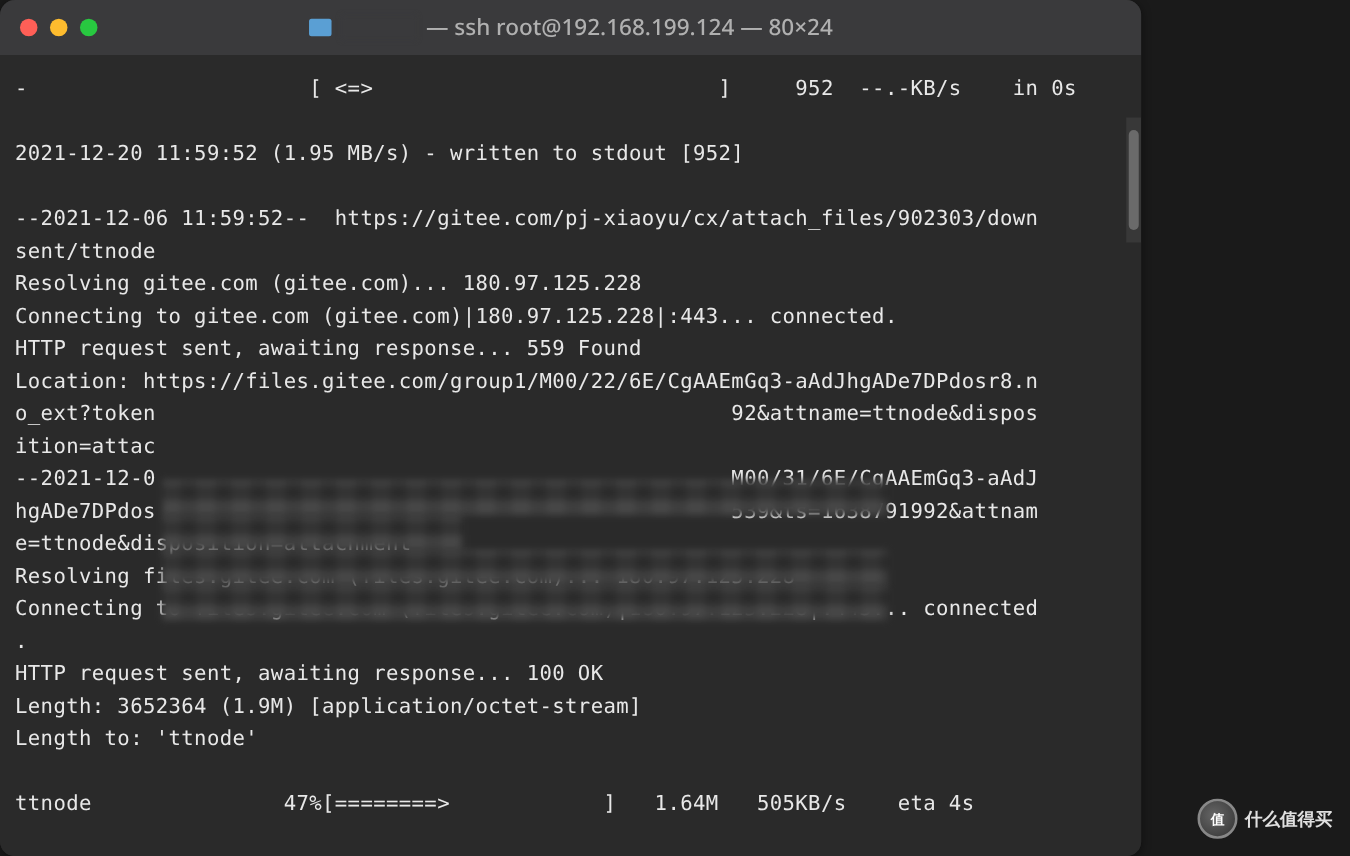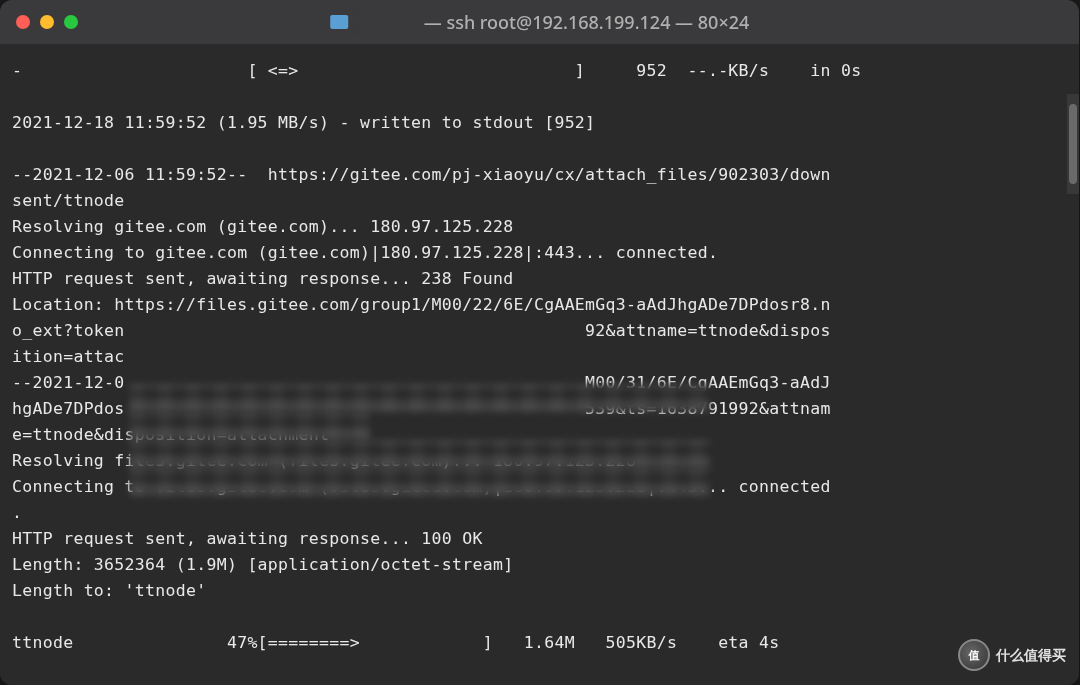--- a/index.html
+++ b/index.html
@@ -5,21 +5,21 @@
     * { margin: 0; padding: 0; box-sizing: border-box; }
     body {
       background: #1a1a1a;
       font-family: "SF Mono", Menlo, Monaco, Consolas, monospace;
       width: 1080px;
       height: 685px;
       overflow: hidden;
       position: relative;
     }
     .window {
-      width: 1079px;
+      width: 913px;
       height: 685px;
       background: #2a2a2a;
       border-radius: 12px;
       overflow: hidden;
       display: flex;
       flex-direction: column;
       box-shadow: 0 2px 8px rgba(0,0,0,0.4);
     }
     .titlebar {
       height: 44px;
@@ -155,27 +155,27 @@
       <span>— ssh root@192.168.199.124 — 80×24</span>
     </div>
   </div>
 
   <div class="terminal">
     <div class="scrollbar-track"></div>
     <div class="scrollbar"></div>
 
 <pre><span>-                      [ &lt;=&gt;                           ]     952  --.-KB/s    in 0s</span>
 <span></span>
-<span>2021-12-18 11:59:52 (1.95 MB/s) - written to stdout [952]</span>
+<span>2021-12-20 11:59:52 (1.95 MB/s) - written to stdout [952]</span>
 <span></span>
 <span>--2021-12-06 11:59:52--  https://gitee.com/pj-xiaoyu/cx/attach_files/902303/down</span>
 <span>sent/ttnode</span>
 <span>Resolving gitee.com (gitee.com)... 180.97.125.228</span>
 <span>Connecting to gitee.com (gitee.com)|180.97.125.228|:443... connected.</span>
-<span>HTTP request sent, awaiting response... 238 Found</span>
+<span>HTTP request sent, awaiting response... 559 Found</span>
 <span>Location: https://files.gitee.com/group1/M00/22/6E/CgAAEmGq3-aAdJhgADe7DPdosr8.n</span>
 <span>o_ext?token                                             92&amp;attname=ttnode&amp;dispos</span>
 <span>ition=attac</span>
 <span>--2021-12-0                                             M00/31/6E/CgAAEmGq3-aAdJ</span>
 <span>hgADe7DPdos                                             539&amp;ts=1638791992&amp;attnam</span>
 <span>e=ttnode&amp;disposition=attachment</span>
 <span>Resolving files.gitee.com (files.gitee.com)... 180.97.125.228</span>
 <span>Connecting to files.gitee.com (files.gitee.com)|180.97.125.228|:443... connected</span>
 <span>.</span>
 <span>HTTP request sent, awaiting response... 100 OK</span>

